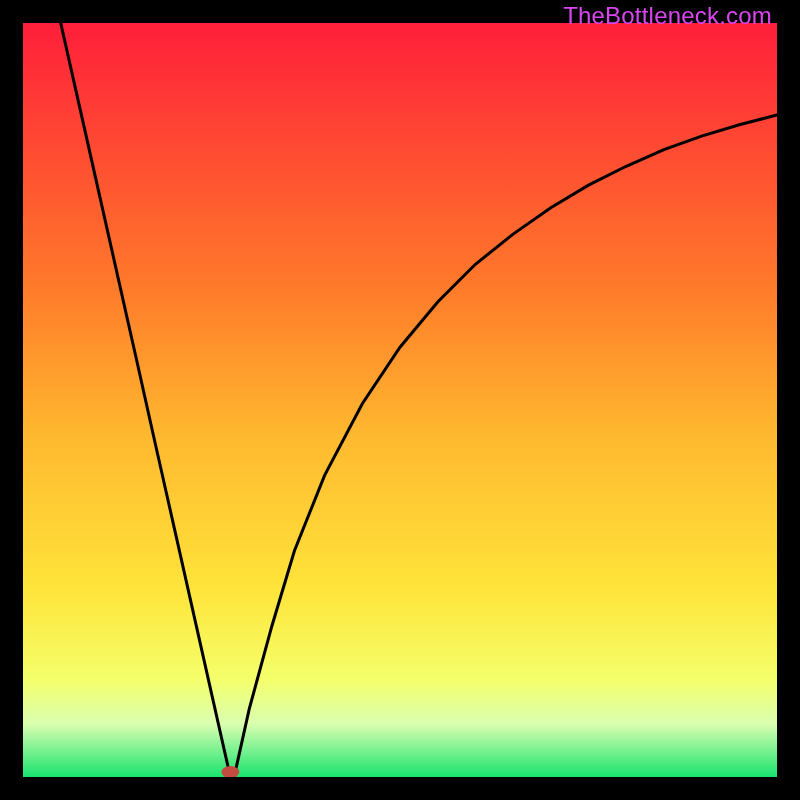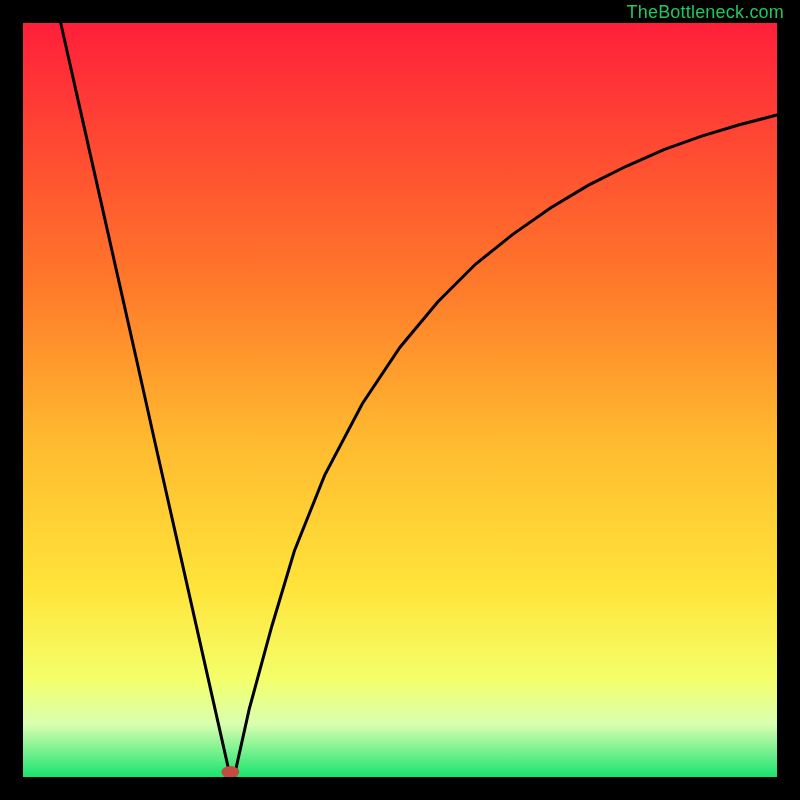--- a/index.html
+++ b/index.html
@@ -22,23 +22,23 @@
   .plot-area {
     position: absolute;
     left: 0;
     top: 0;
     width: 754px;
     height: 754px;
   }
   .watermark {
     position: absolute;
     top: 2px;
-    right: 16px;
-    color: #22c55e;
-    font-size: 18px;
+    right: 28px;
+    color: #d946ef;
+    font-size: 24px;
     font-weight: 500;
     letter-spacing: 0.2px;
   }
 </style>
 </head>
 <body>
 
 <div class="frame">
   <svg class="plot-area" viewBox="0 0 754 754" preserveAspectRatio="none">
     <defs>

